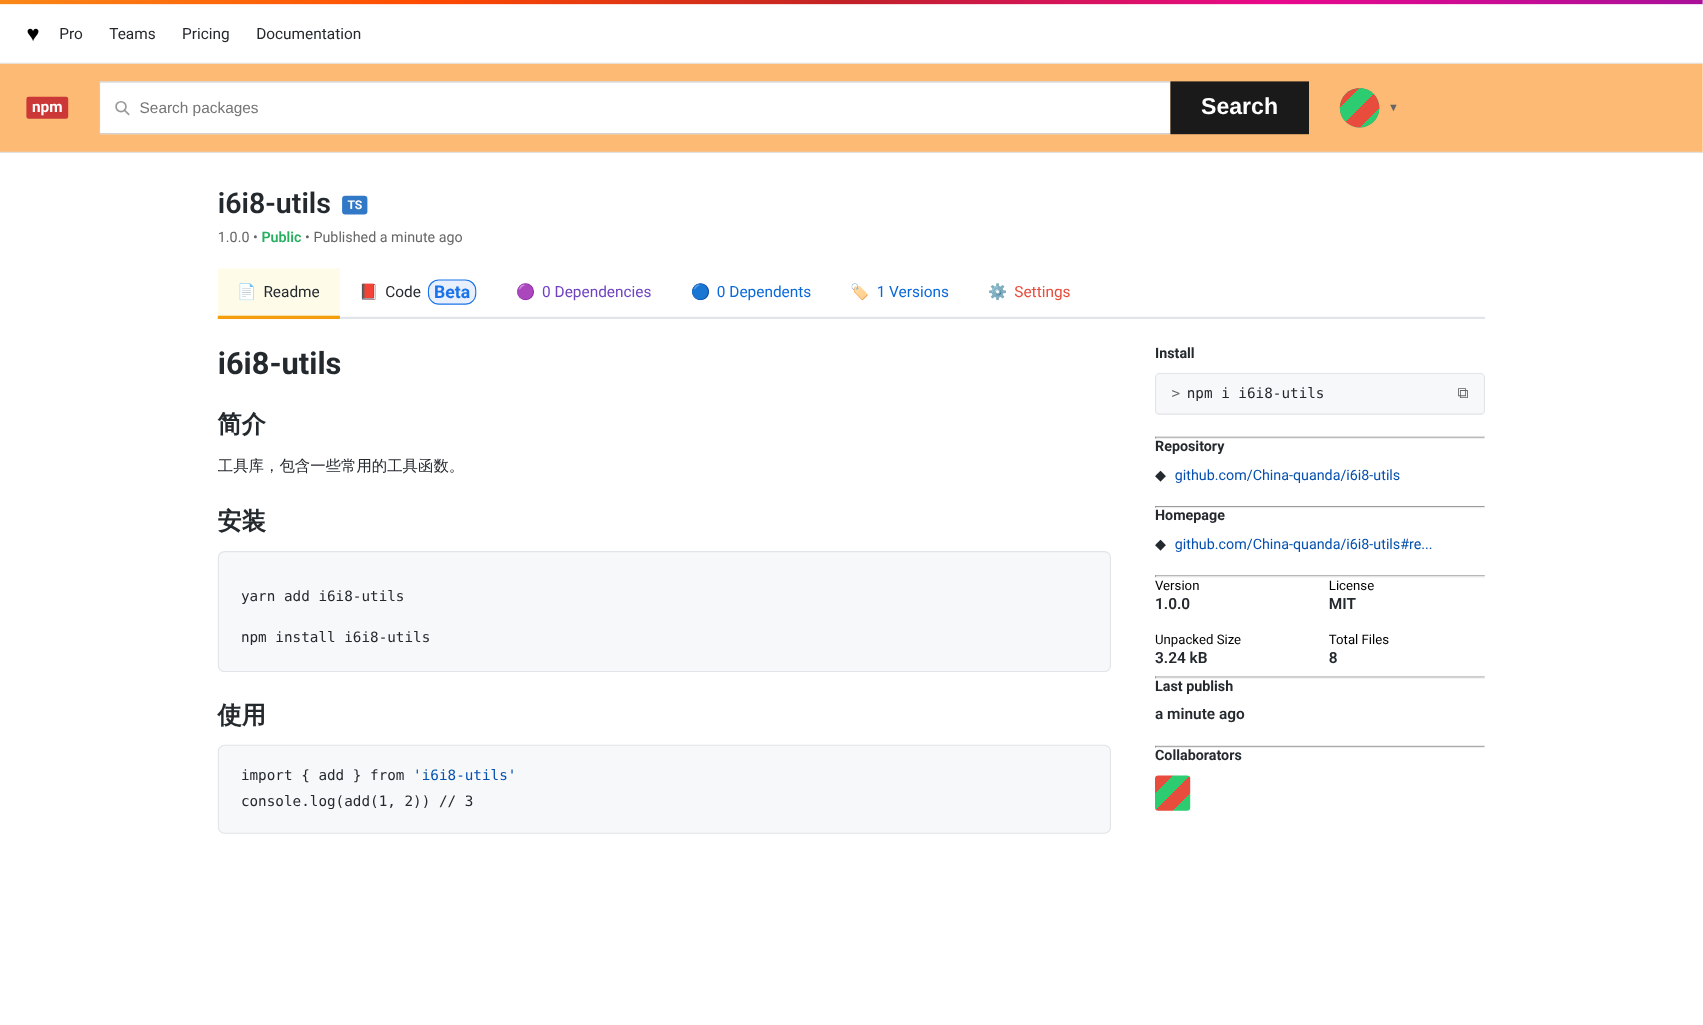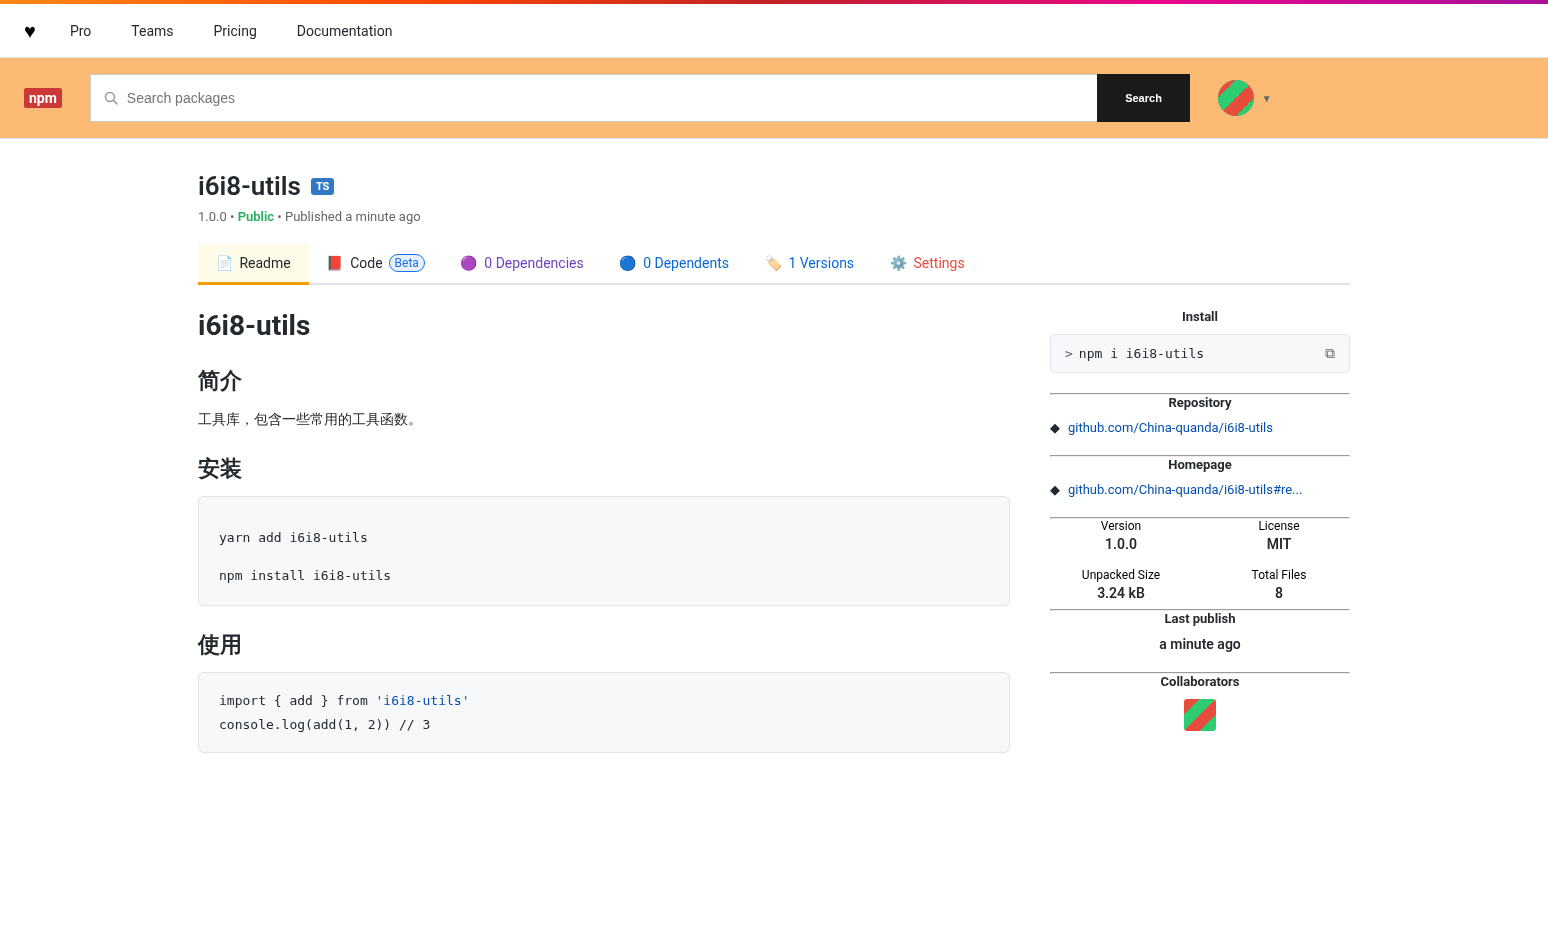--- a/index.html
+++ b/index.html
@@ -28,21 +28,20 @@
     .nav-links {
       display: flex;
       gap: 24px;
       list-style: none;
     }
     .nav-links a {
       text-decoration: none;
       color: #24292e;
       font-size: 14px;
       font-weight: 400;
-      margin-left: 16px;
     }
 
     
     .search-header {
       display: flex;
       align-items: center;
       padding: 16px 24px;
       border-bottom: 1px solid #e1e4e8;
       background: #fdba74;
       gap: 12px;
@@ -85,21 +84,21 @@
       flex: 1;
       font-size: 14px;
       color: #24292e;
       background: transparent;
     }
     .search-button {
       background: #1a1a1a;
       color: #fff;
       border: none;
       padding: 7px 28px;
-      font-size: 11px;
+      font-size: 21px;
       font-weight: 600;
       cursor: pointer;
       height: 48px;
     }
     .user-avatar {
       width: 36px;
       height: 36px;
       border-radius: 50%;
       background: #3d9970;
       margin-left: 16px;
@@ -181,22 +180,22 @@
       margin-bottom: -2px;
     }
     .tab.active {
       border-bottom: 3px solid #f59e0b;
       background: #fefce8;
     }
     .tab-icon { font-size: 14px; }
     .beta-badge {
       background: #e8f0fe;
       color: #1a73e8;
-      font-size: 12px;
-      font-weight: 400;
+      font-size: 16px;
+      font-weight: 700;
       padding: 1px 5px;
       border-radius: 10px;
       border: 1px solid #1a73e8;
     }
     .tab.dependencies { color: #6f42c1; }
     .tab.dependents { color: #0969da; }
     .tab.versions { color: #0969da; }
     .tab.settings { color: #e74c3c; }
 
     
@@ -204,21 +203,20 @@
       display: flex;
       gap: 40px;
     }
     .content-main {
       flex: 1;
       min-width: 0;
     }
     .content-sidebar {
       width: 300px;
       flex-shrink: 0;
-      text-align: center;
     }
 
     
     .readme h1 {
       font-size: 28px;
       font-weight: 700;
       margin-bottom: 24px;
       color: #24292e;
     }
     .readme h2 {

